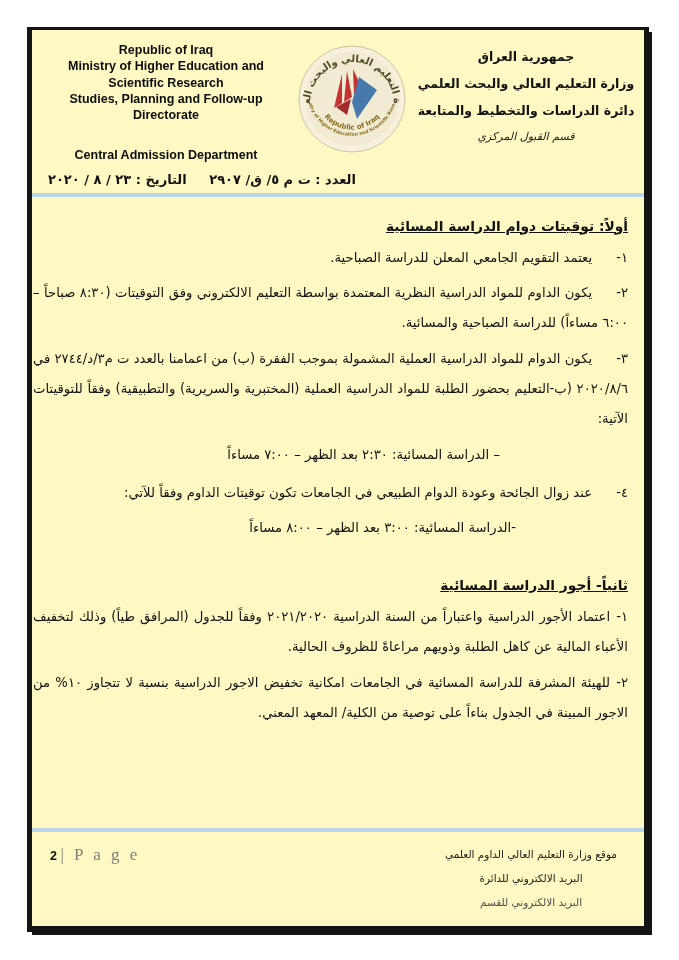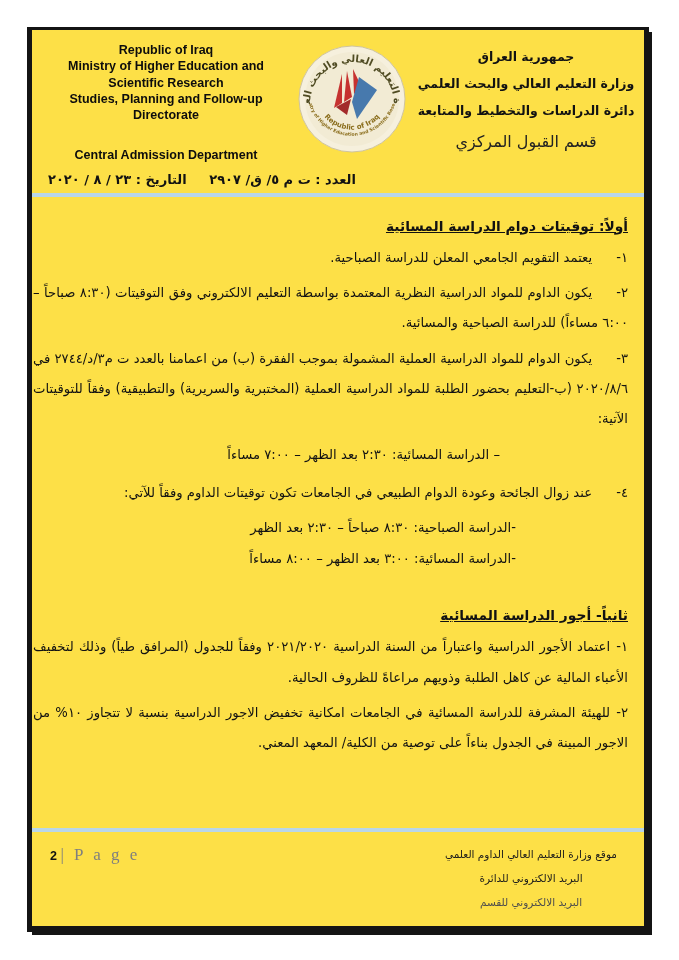--- a/index.html
+++ b/index.html
@@ -1,40 +1,40 @@
 <!DOCTYPE html>
 <html><head>
 <meta charset="utf-8">
 <style>
   * { box-sizing: border-box; margin: 0; padding: 0; }
   html,body { width:679px; height:960px; background:#ffffff; overflow:hidden; }
   body { position:relative; font-family:"DejaVu Sans", sans-serif; color:#121212; }
 
   .sheet {
     position:absolute; left:27px; top:27px; width:622px; height:905px;
-    background:#fde047;
+    background:#fef9c3;
     border:3px solid #141414;
     border-left-width:5px; border-right-width:5px; border-bottom-width:6px;
     box-shadow: 4px 4px 0 -1px #141414;
   }
 
   
   .header { display:flex; padding:12px 6px 0 10px; min-height:126px; }
   .hdr-en {
     width:248px; text-align:center;
     font-family:"Liberation Sans", sans-serif; font-weight:bold;
     font-size:12.5px; line-height:1.3; color:#0d0d0d;
   }
   .hdr-en .dept { margin-top:24px; }
   .logo-wrap { width:124px; flex:0 0 auto; display:flex; justify-content:center; align-items:flex-start; padding-top:2px; }
   .hdr-ar {
     flex:1; direction:rtl; text-align:center;
     font-size:12.5px; font-weight:bold; line-height:2.15; padding-top:2px;
   }
-  .hdr-ar .sub-dept { font-weight:normal; font-size:16px; color:#222; }
+  .hdr-ar .sub-dept { font-weight:normal; font-size:11px; color:#222;font-style:italic; }
 
   .ref-line {
     direction:rtl; text-align:left;
     padding:8px 0 6px 16px; margin-right:10px;
     font-weight:bold; font-size:13px; white-space:nowrap;
   }
   .ref-line .ref-date { margin-right:18px; }
 
   .rule { height:4px; background:#b9d6ea; width:100%; }
 
@@ -134,21 +134,20 @@
     </div>
 
     <div class="item">
       <span class="num">٣-</span><span>يكون الدوام للمواد الدراسية العملية المشمولة بموجب الفقرة (ب) من اعمامنا بالعدد ت م٣/د/٢٧٤٤ في ٢٠٢٠/٨/٦ (ب-التعليم بحضور الطلبة للمواد الدراسية العملية (المختبرية والسريرية) والتطبيقية) وفقاً للتوقيتات الآتية:</span>
     </div>
     <div class="sub deep">– الدراسة المسائية: ٢:٣٠ بعد الظهر – ٧:٠٠ مساءاً</div>
 
     <div class="item" style="margin-top:8px;">
       <span class="num">٤-</span><span>عند زوال الجائحة وعودة الدوام الطبيعي في الجامعات تكون توقيتات الداوم وفقاً للآتي:</span>
     </div>
-    <div class="sub shallow">-الدراسة الصباحية: ٨:٣٠ صباحاً – ٢:٣٠ بعد الظهر</div>
     <div class="sub shallow">-الدراسة المسائية: ٣:٠٠ بعد الظهر – ٨:٠٠ مساءاً</div>
 
     <div class="sec-head second">ثانياً- أجور الدراسة المسائية</div>
 
     <div class="item">
       <span class="num tight">١-</span><span>اعتماد الأجور الدراسية واعتباراً من السنة الدراسية ٢٠٢١/٢٠٢٠ وفقاً للجدول (المرافق طياً) وذلك لتخفيف الأعباء المالية عن كاهل الطلبة وذويهم مراعاةً للظروف الحالية.</span>
     </div>
 
     <div class="item">
       <span class="num tight">٢-</span><span>للهيئة المشرفة للدراسة المسائية في الجامعات امكانية تخفيض الاجور الدراسية بنسبة لا تتجاوز ١٠% من الاجور المبينة في الجدول بناءاً على توصية من الكلية/ المعهد المعني.</span>

